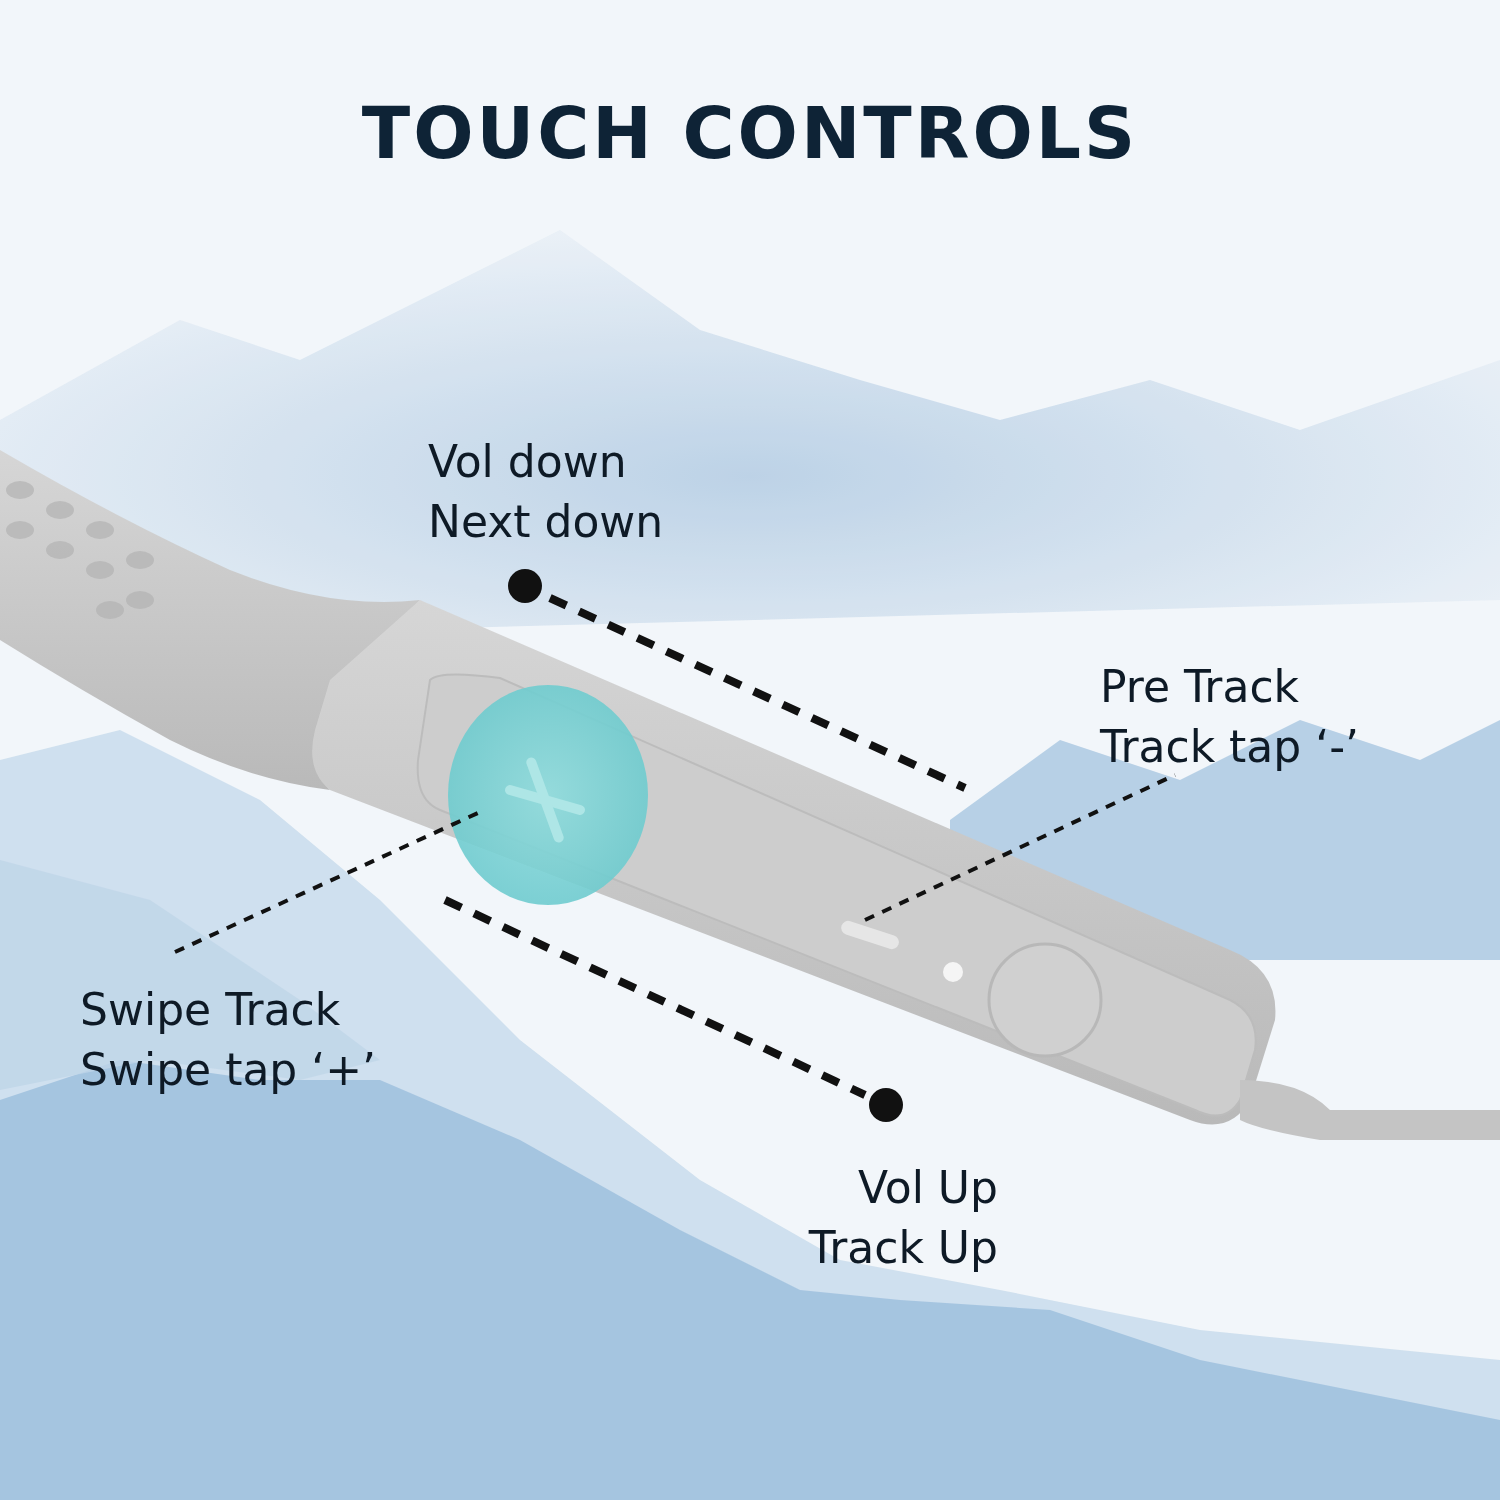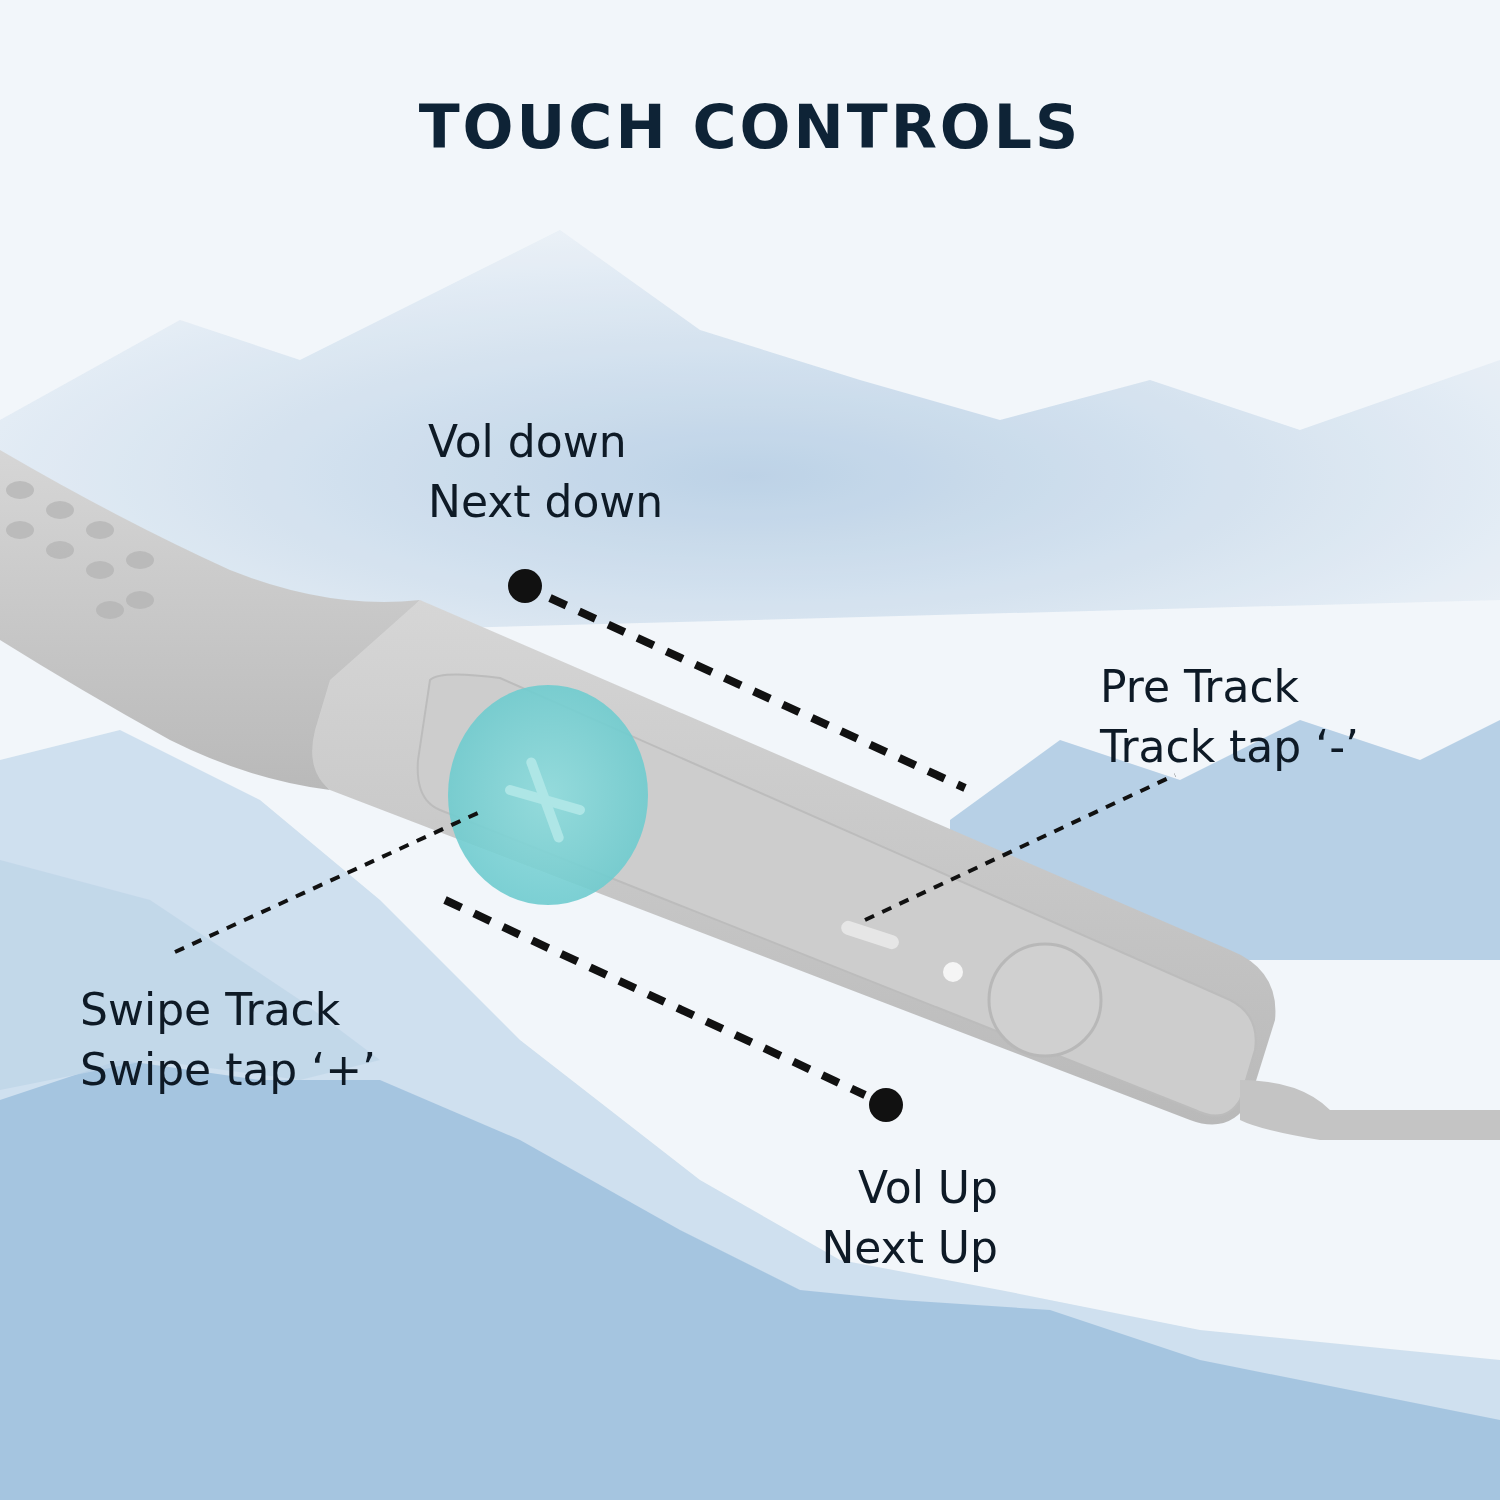--- a/index.html
+++ b/index.html
@@ -1,21 +1,21 @@
 <!DOCTYPE html>
 <html><head>
 <meta charset="utf-8">
 <style>
   html,body{margin:0;padding:0;}
   body{width:1500px;height:1500px;overflow:hidden;position:relative;
        font-family:"Liberation Sans","DejaVu Sans",sans-serif;
        background:#eef3f8;}
   #bg{position:absolute;left:0;top:0;width:1500px;height:1500px;}
   .title{position:absolute;left:0;top:92px;width:1500px;text-align:center;
-         font-size:60px;font-weight:bold;color:#0e2336;letter-spacing:3px;
+         font-size:71px;font-weight:bold;color:#0e2336;letter-spacing:3px;
          font-family:"DejaVu Sans","Liberation Sans",sans-serif;}
   .label{position:absolute;color:#0e1a26;font-size:44px;line-height:60px;
          font-family:"DejaVu Sans","Liberation Sans",sans-serif;}
   .label div{white-space:nowrap;}
   .r{text-align:right;}
 </style>
 </head>
 <body>
 
 <svg id="bg" viewBox="0 0 1500 1500" xmlns="http://www.w3.org/2000/svg">
@@ -74,31 +74,31 @@
     <line x1="550" y1="598" x2="965" y2="788" stroke="#111" stroke-width="8" stroke-dasharray="18 14"></line>
     <circle cx="886" cy="1105" r="17"></circle>
     <line x1="445" y1="900" x2="865" y2="1095" stroke="#111" stroke-width="8" stroke-dasharray="18 14"></line>
     <line x1="175" y1="952" x2="480" y2="812" stroke="#111" stroke-width="4" stroke-dasharray="10 9"></line>
     <line x1="865" y1="920" x2="1175" y2="775" stroke="#111" stroke-width="4" stroke-dasharray="10 9"></line>
   </g>
 </svg>
 
 <div class="title">TOUCH CONTROLS</div>
 
-<div class="label" style="left:428px;top:412px;">
+<div class="label" style="left:428px;top:432px;">
   <div>Vol down</div>
   <div>Next down</div>
 </div>
 
 <div class="label" style="left:1100px;top:635px;margin-top:22px;">
   <div>Pre Track</div>
   <div>Track tap ‘-’</div>
 </div>
 
 <div class="label" style="left:80px;top:980px;">
   <div>Swipe Track</div>
   <div>Swipe tap ‘+’</div>
 </div>
 
 <div class="label r" style="left:700px;top:1158px;width:298px;">
   <div>Vol Up</div>
-  <div>Next Up</div>
+  <div>Track Up</div>
 </div>
 
 </body></html>

